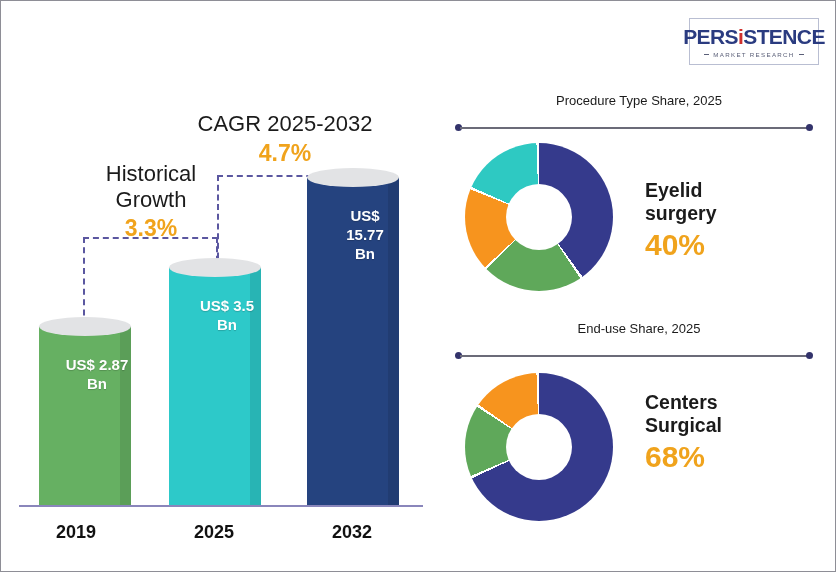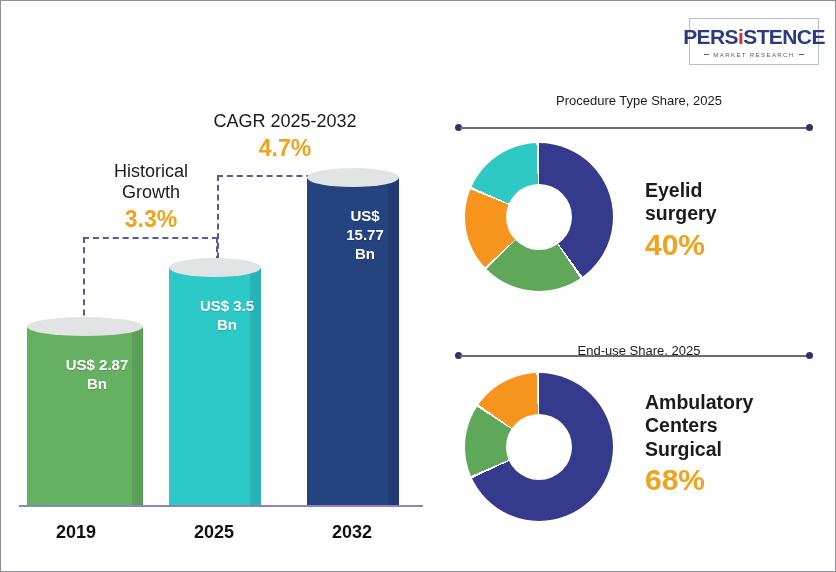--- a/index.html
+++ b/index.html
@@ -80,21 +80,21 @@
   }
 
   
   .bracket { position:absolute; }
   .bracket .seg { position:absolute; }
   .seg.h { border-top:2px dashed #5b57a0; }
   .seg.v { border-left:2px dashed #5b57a0; }
 
   .callout { position:absolute; text-align:center; }
   .callout .cap-line {
-    font-size:18px; font-weight:400; color:#1b1b1b; line-height:1.16;
+    font-size:22px; font-weight:400; color:#1b1b1b; line-height:1.16;
     white-space:nowrap;
   }
   .callout .pct {
     font-size:23px; font-weight:700; color:#f0a31c; margin-top:3px;
   }
 
   
   #donut-panel { position:absolute; left:440px; top:84px; width:396px; height:488px; }
 
   .section-title {
@@ -167,21 +167,21 @@
     </div>
 
     <div class="callout" style="left:196px; top:26px; width:176px;">
       <div class="cap-line">CAGR 2025-2032</div>
       <div class="pct">4.7%</div>
     </div>
 
     <div id="bar-baseline"></div>
 
     <div class="bar-group" style="left:14px; width:122px; height:488px;">
-      <div class="bar-cylinder" style="left:12px; width:116px; height:188px;">
+      <div class="bar-cylinder" style="left:24px; width:92px; height:188px;">
         <div class="body" style="background:#66b062;"></div>
         <div class="shade"></div>
         <div class="cap"></div>
         <div class="bar-value" style="top:38px;">US$ 2.87<br>Bn</div>
       </div>
       <div class="bar-year">2019</div>
     </div>
 
     <div class="bar-group" style="left:152px; width:122px; height:488px;">
       <div class="bar-cylinder" style="left:16px; width:92px; height:247px;">
@@ -227,41 +227,40 @@
         <div class="hole"></div>
       </div>
     </div>
 
     <div class="donut-label" style="left:204px; top:94px;">
       <div class="lab">Eyelid</div>
       <div class="lab">surgery</div>
       <div class="pct">40%</div>
     </div>
 
-    <div class="section-title" style="top:236px;margin-top:22px;">End-use Share, 2025</div>
+    <div class="section-title" style="top:236px;">End-use Share, 2025</div>
     <div class="section-rule" style="left:14px; top:266px; width:358px;">
       <span class="dot left"></span>
       <span class="line"></span>
       <span class="dot right"></span>
     </div>
 
     <div class="donut-wrap" style="left:24px; top:288px;">
       <div class="donut" style="background:conic-gradient(
               #353a8c 0deg 245deg,
               #ffffff 245deg 247deg,
               #5fa85a 247deg 303deg,
               #ffffff 303deg 305deg,
               #f7941e 305deg 358deg,
               #ffffff 358deg 360deg);">
         <div class="hole"></div>
       </div>
     </div>
 
     <div class="donut-label" style="left:204px; top:306px;">
-      <div class="lab">Ambulatory</div>
       <div class="lab">Centers</div>
       <div class="lab">Surgical</div>
       <div class="pct">68%</div>
     </div>
 
   </div>
 
 </div>
 
 </body></html>

